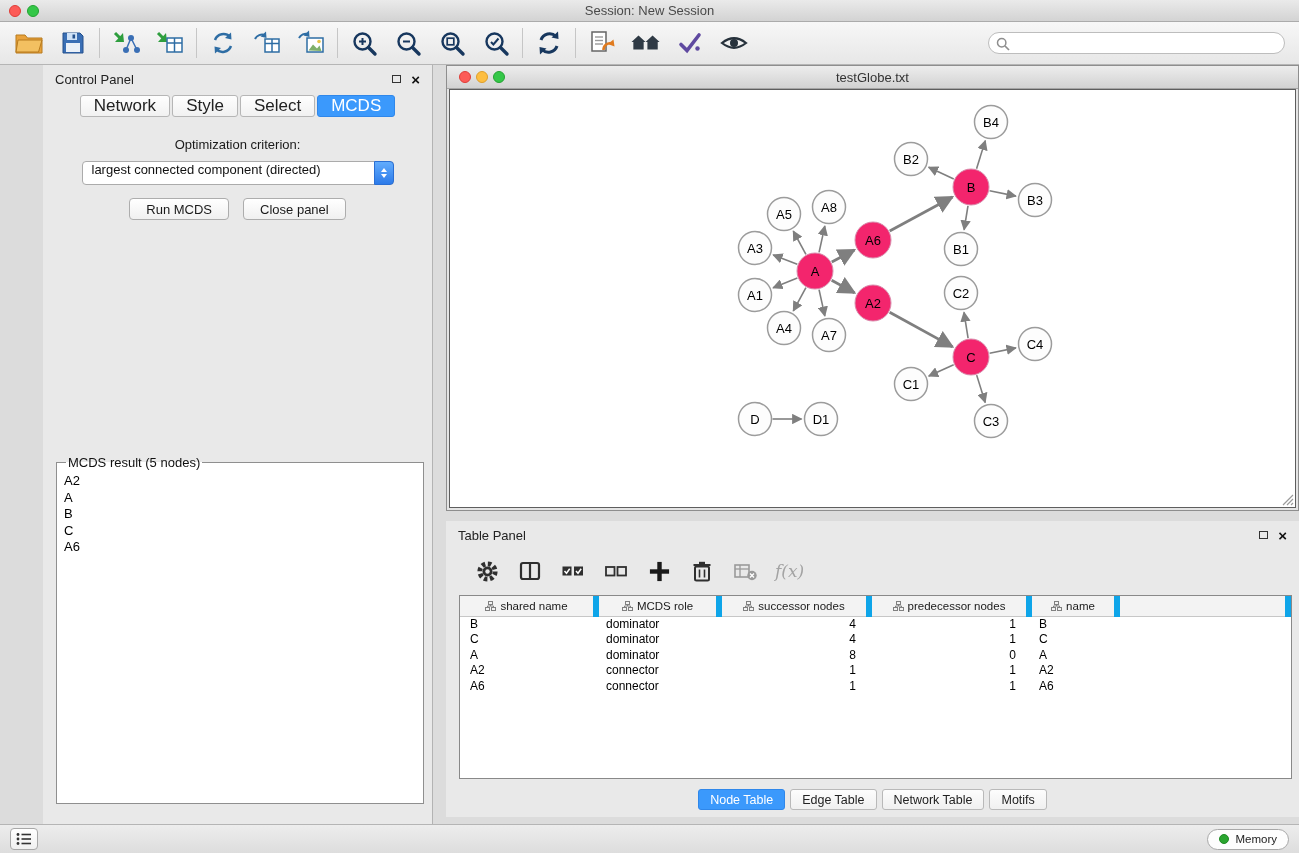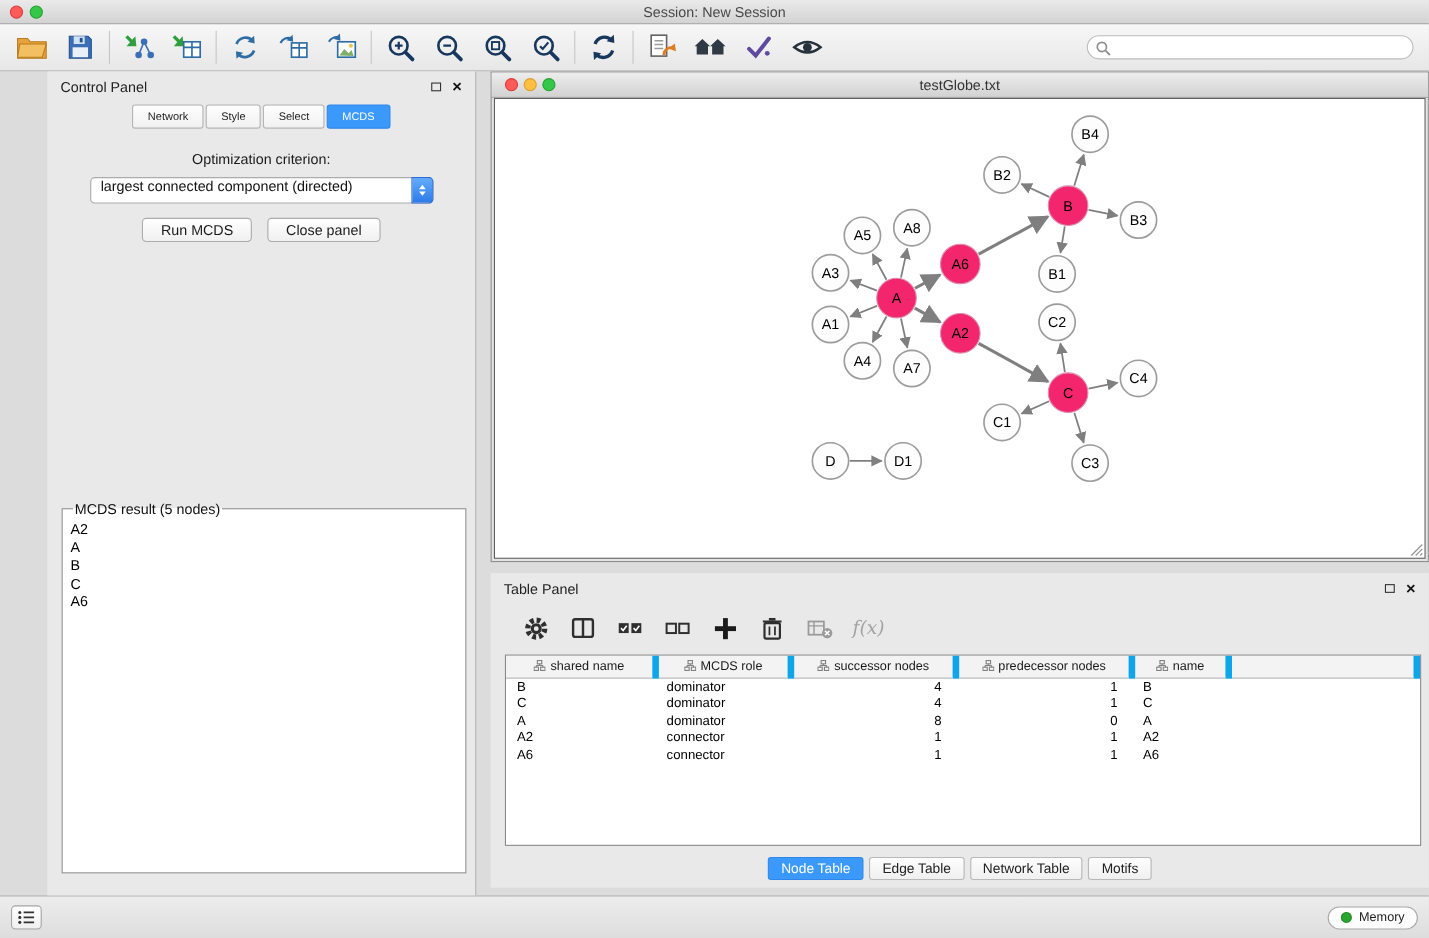--- a/index.html
+++ b/index.html
@@ -28,21 +28,21 @@
   
   .main { flex:1 1 auto; display:flex; background:#DCDCDC; min-height:0; }
 
   
   .control-panel { width:390px; flex:0 0 390px; background:#E9E9E9; border-right:1px solid #B3B3B3; position:relative;margin-left:43px; }
   .panel-header { height:28px; display:flex; align-items:center; padding:0 12px; font-size:13px; color:#222; }
   .ph-icons { margin-left:auto; display:flex; align-items:center; gap:10px; }
   .ph-float { width:9px; height:8px; border:1.5px solid #333; display:inline-block; cursor:pointer; }
   .ph-close { font-size:15px; font-weight:bold; color:#111; line-height:1; cursor:pointer; }
   .cp-tabs { display:flex; justify-content:center; gap:2px; margin-top:2px; }
-  .cp-tab { height:22px; padding:0 13px; font-size:10px; font-family:"Liberation Sans",sans-serif; border:1px solid #B6B6B6; border-radius:3px; background:linear-gradient(#FEFEFE,#F1F1F1); color:#222; cursor:pointer; }
+  .cp-tab { height:22px; padding:0 13px; font-size:17px; font-family:"Liberation Sans",sans-serif; border:1px solid #B6B6B6; border-radius:3px; background:linear-gradient(#FEFEFE,#F1F1F1); color:#222; cursor:pointer; }
   .cp-tab.active { background:#3B99FC; border-color:#2F87EA; color:#fff; }
   .opt-label { text-align:center; font-size:13px; margin-top:20px; color:#1A1A1A; }
   .dropdown { width:312px; height:24px; margin:9px auto 0; background:#fff; border:1px solid #ABABAB; border-radius:4px; display:flex; position:relative; font-size:13px; padding-left:9px; cursor:pointer; }
   .dd-value { color:#111; }
   .stepper { position:absolute; right:-1px; top:-1px; width:20px; height:24px; background:linear-gradient(#62ACFD,#2D7BE9); border:1px solid #2A6FD4; border-radius:0 4px 4px 0; display:flex; flex-direction:column; align-items:center; justify-content:center; gap:2px; }
   .stepper i { width:0; height:0; border-left:3.5px solid transparent; border-right:3.5px solid transparent; display:block; }
   .stepper .up { border-bottom:4.5px solid #fff; }
   .stepper .down { border-top:4.5px solid #fff; }
   .cp-buttons { display:flex; justify-content:center; gap:14px; margin-top:13px;align-items:center; }
   .mac-btn { height:22px; padding:0 16px; font-size:13px; font-family:"Liberation Sans",sans-serif; border:1px solid #ADADAD; border-radius:4px; background:linear-gradient(#FFFFFF,#F0F0F0); color:#1A1A1A; cursor:pointer; }
@@ -70,21 +70,21 @@
   .node-table { border-collapse:collapse; width:100%; table-layout:fixed; font-size:12px; }
   .node-table th { background:#F3F3F3; border-bottom:1px solid #C7C7C7; border-right:6px solid #0ea5e9; font-weight:normal; font-size:11.5px; color:#1A1A1A; height:20px; padding:1px 4px; text-align:center; white-space:nowrap; overflow:hidden; cursor:pointer; }
   .node-table th svg { vertical-align:-1px; margin-right:4px; }
   .node-table td { height:15.5px; padding:0 10px; color:#000; white-space:nowrap; overflow:hidden; }
   .node-table td:nth-child(3), .node-table td:nth-child(4) { text-align:right; padding-right:13px; }
   .tp-tabs { position:absolute; bottom:7px; left:0; right:0; display:flex; justify-content:center; gap:5px; }
   .tp-tab { height:21px; padding:0 11px; font-size:12.5px; font-family:"Liberation Sans",sans-serif; border:1px solid #B9B9B9; border-radius:3px; background:linear-gradient(#FDFDFD,#F0F0F0); color:#222; cursor:pointer; }
   .tp-tab.active { background:#3B99FC; border-color:#2F87EA; color:#fff; }
 
   
-  .statusbar { height:39px; flex:0 0 auto; background:linear-gradient(#EDEDED,#DDDDDD); border-top:1px solid #B5B5B5; display:flex; align-items:center; padding:0 10px; }
+  .statusbar { height:29px; flex:0 0 auto; background:linear-gradient(#EDEDED,#DDDDDD); border-top:1px solid #B5B5B5; display:flex; align-items:center; padding:0 10px; }
   .sb-left { width:28px; height:22px; border:1px solid #A8A8A8; border-radius:4px; background:linear-gradient(#FFFFFF,#F0F0F0); display:flex; align-items:center; justify-content:center; cursor:pointer; }
   .sb-memory { margin-left:auto; height:21px; border:1px solid #A8A8A8; border-radius:11px; background:#FDFDFD; display:flex; align-items:center; gap:6px; padding:0 11px; font-size:11.5px; font-family:"Liberation Sans",sans-serif; color:#222; cursor:pointer; }
   .mem-dot { width:10px; height:10px; border-radius:50%; background:#2AA52F; border:1px solid #1F8A24; display:inline-block; }
 </style>
 </head>
 <body>
 
 <div class="app">
 
   <div class="titlebar">

